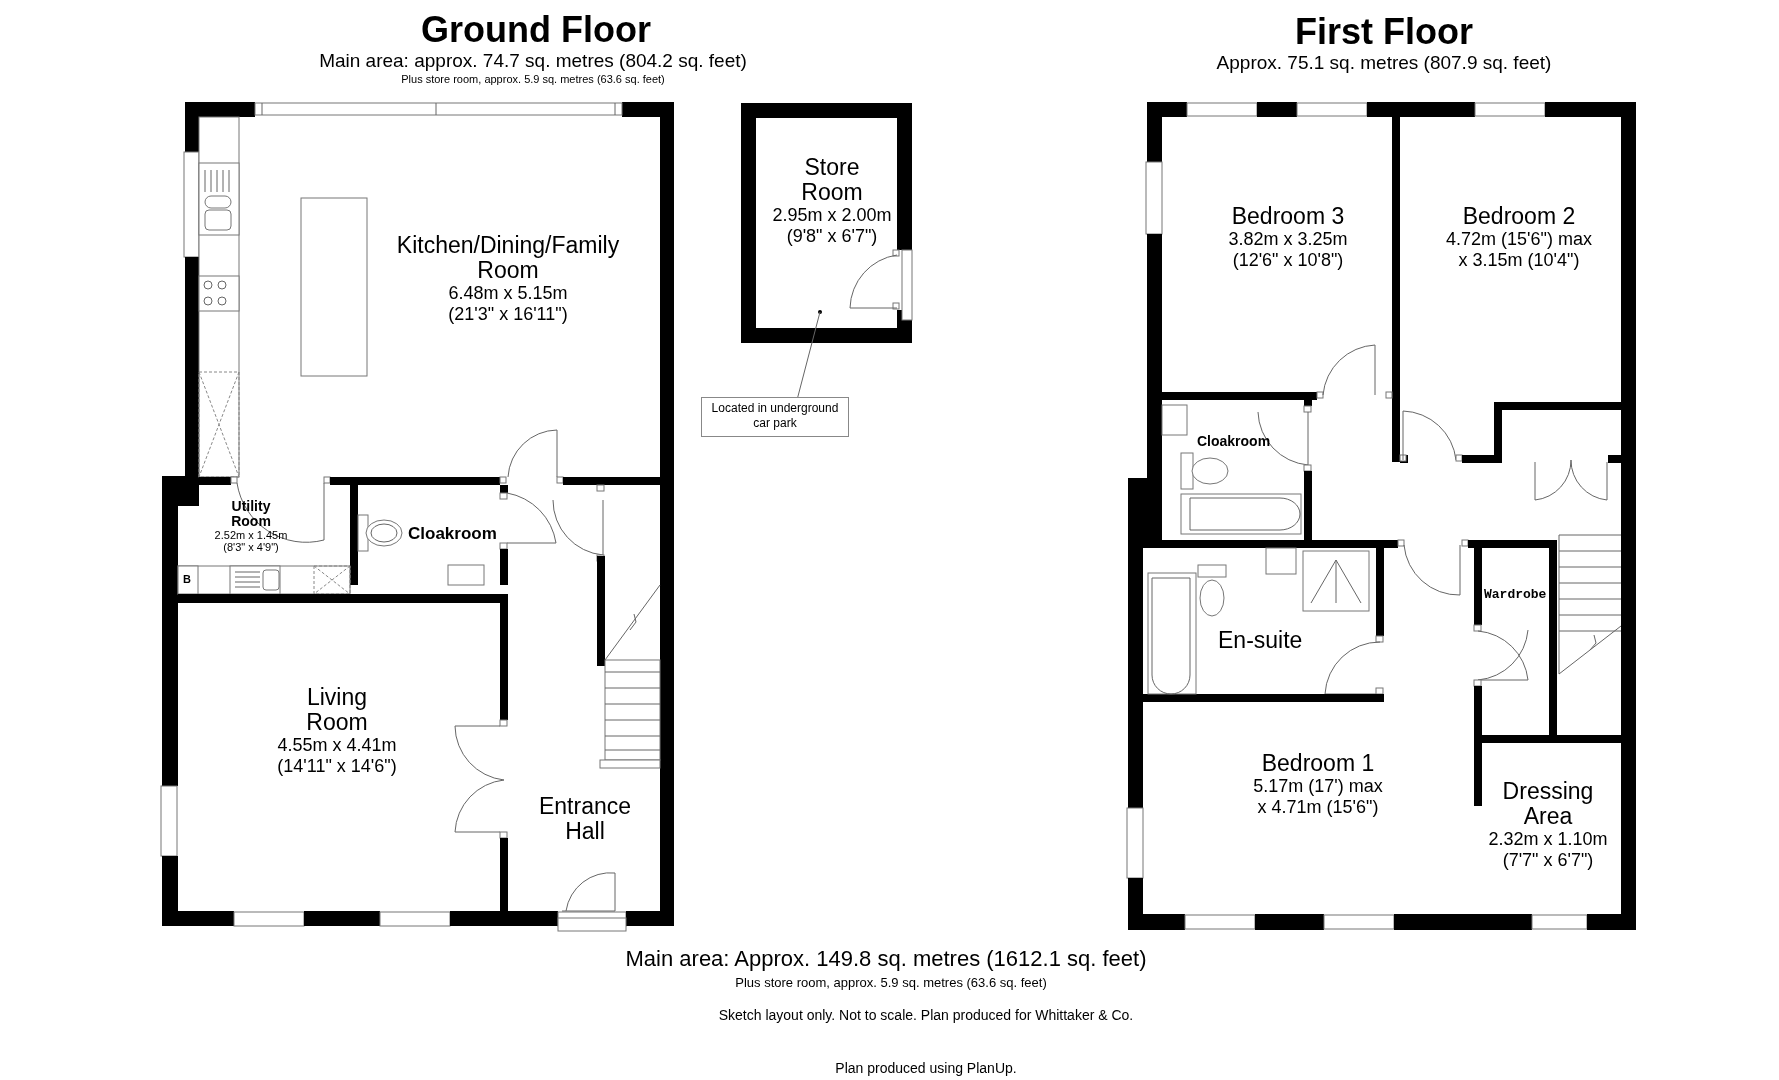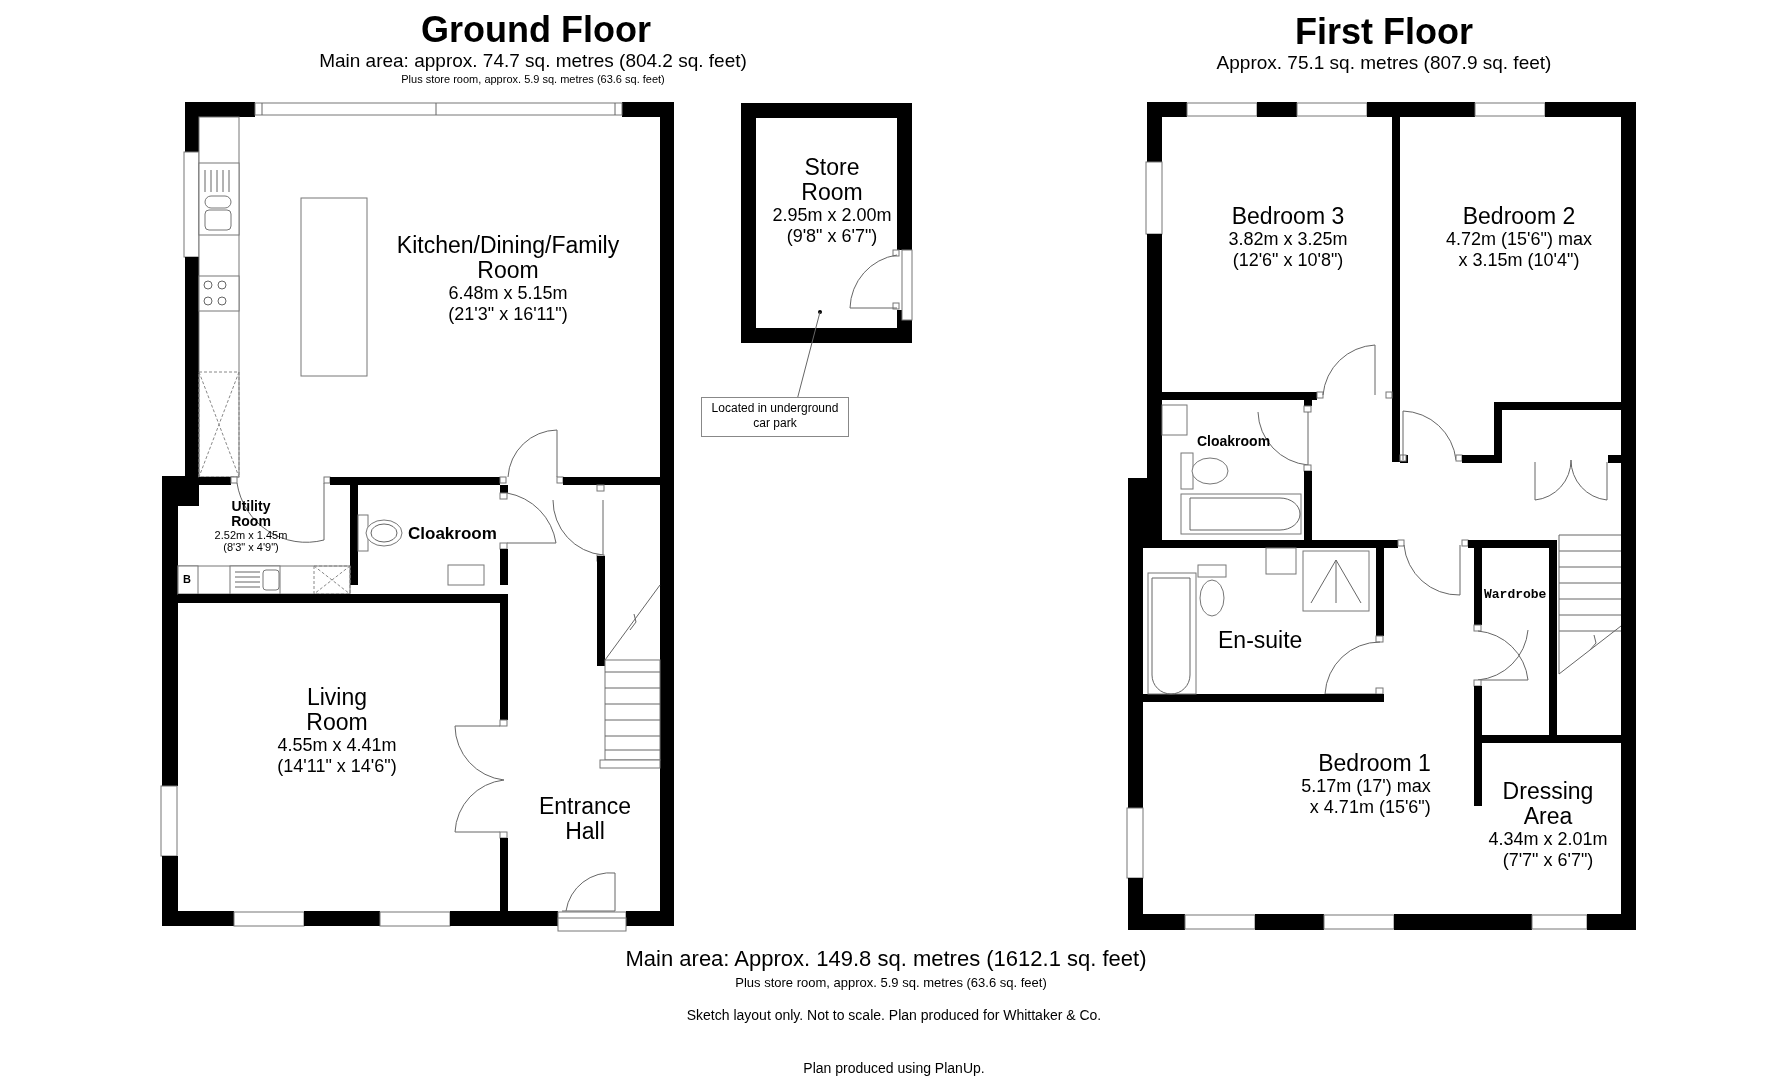--- a/index.html
+++ b/index.html
@@ -10,21 +10,21 @@
   .floor-sub { font-size: 19px; line-height: 22px; }
   .floor-sub-small { font-size: 11px; line-height: 13px; }
   .room-name { font-weight: normal; font-size: 23px; line-height: 25px; }
   .room-name-sm { font-weight: bold; font-size: 17px; line-height: 19px; }
   .room-name-xs { font-weight: bold; font-size: 14px; line-height: 15px; }
   .room-name-xxs { font-weight: bold; font-size: 13px; line-height: 14px; font-family: Liberation Mono, monospace; }
   .dim { font-size: 18px; line-height: 21px; }
   .dim-sm { font-size: 11px; line-height: 12px; }
   .footer-main { font-size: 22px; line-height: 25px; }
   .footer-small { font-size: 13px; line-height: 15px; }
-  .footer-note { font-size: 14px; line-height: 16px; }
+  .footer-note { font-size: 14px; line-height: 16px; margin-left: 32px; }
   .callout { border: 1px solid #888; background: #fff; font-size: 12px; line-height: 15px; text-align: center; padding: 3px 6px; box-sizing: border-box; }
   svg.plan { position: absolute; left: 0; top: 0; }
   .wall { fill: #000; }
   .fix { fill: #fff; stroke: #777; stroke-width: 1; }
   .thin { fill: none; stroke: #666; stroke-width: 1; }
   .dash { fill: none; stroke: #888; stroke-width: 1; stroke-dasharray: 3 2; }
   .win { fill: #fff; stroke: #777; stroke-width: 1; }
   .boiler { font-weight: bold; font-size: 11px; }
 </style>
 </head>
@@ -320,29 +320,29 @@
   <div class="dim">4.72m (15'6") max</div>
   <div class="dim">x 3.15m (10'4")</div>
 </div>
 
 <div class="abs room-name-xs" style="left:1197px; top:434px;">Cloakroom</div>
 
 <div class="abs room-name" style="left:1218px; top:628px;">En-suite</div>
 
 <div class="abs room-name-xxs" style="left:1484px; top:588px;">Wardrobe</div>
 
-<div class="abs center" style="left:1366px; top:751px;text-align:right;">
+<div class="abs center" style="left:1318px; top:751px;">
   <div class="room-name">Bedroom 1</div>
   <div class="dim">5.17m (17') max</div>
   <div class="dim">x 4.71m (15'6")</div>
 </div>
 
 <div class="abs center" style="left:1548px; top:779px;">
   <div class="room-name">Dressing</div>
   <div class="room-name">Area</div>
-  <div class="dim">4.34m x 2.01m</div>
+  <div class="dim">2.32m x 1.10m</div>
   <div class="dim">(7'7" x 6'7")</div>
 </div>
 
 <div class="abs center footer-main" style="left:886px; top:946px;">Main area: Approx. 149.8 sq. metres (1612.1 sq. feet)</div>
 <div class="abs center footer-small" style="left:891px; top:975px;">Plus store room, approx. 5.9 sq. metres (63.6 sq. feet)</div>
 <div class="abs center footer-note" style="left:894px; top:1007px;">Sketch layout only. Not to scale. Plan produced for Whittaker &amp; Co.</div>
 <div class="abs center footer-note" style="left:894px; top:1060px;">Plan produced using PlanUp.</div>
 
 </body></html>

